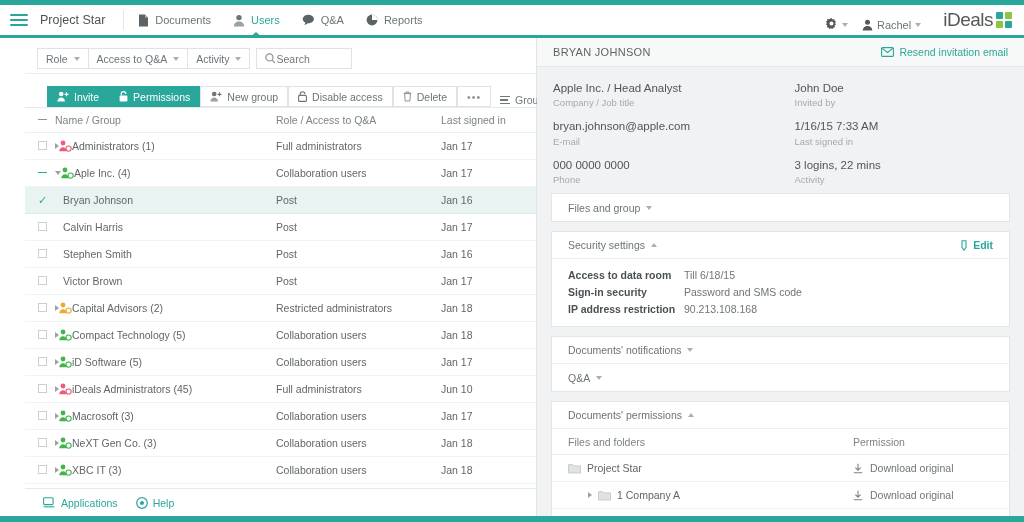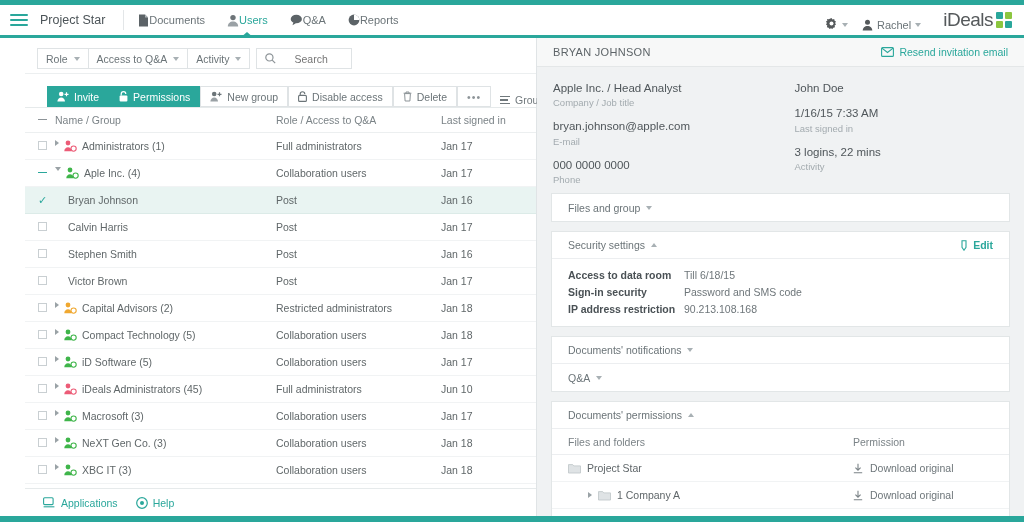--- a/index.html
+++ b/index.html
@@ -21,21 +21,21 @@
     height: 33px; flex: none; background: #ffffff;
     display: flex; align-items: center;
     position: relative;
     border-bottom: 3px solid #2aa79b;
   }
   .burger { width: 18px; margin-left: 10px; display: flex; flex-direction: column; gap: 3px; cursor: pointer; }
   .burger span { display: block; height: 2px; background: #2aa79b; border-radius: 1px; }
   .proj-title { margin-left: 12px; font-size: 12.5px; color: #4c5458; white-space: nowrap; }
   .hdr-divider { width: 1px; height: 20px; background: #e3e6e8; margin: 0 10px 0 18px; }
   .nav { display: flex; align-items: center; gap: 22px; margin-left: 4px; height: 100%; }
-  .nav-item { display: flex; align-items: center; height: 100%; cursor: pointer; position: relative; font-size: 11px; color: #6b7478; }
+  .nav-item { display: flex; align-items: center; gap: 6px; height: 100%; cursor: pointer; position: relative; font-size: 11px; color: #6b7478; }
   .nav-item.active { color: #2aa79b; }
   .nav-item .tri {
     position: absolute; left: 50%; transform: translateX(-50%);
     bottom: -3px;
     width: 0; height: 0;
     border-left: 7px solid transparent; border-right: 7px solid transparent;
     border-bottom: 6px solid #2aa79b;
   }
   .ico { display: inline-flex; align-items: center; justify-content: center; }
   .hdr-right { margin-left: auto; display: flex; align-items: flex-end; gap: 14px; padding-right: 12px; }
@@ -51,21 +51,21 @@
   .right { flex: 1; background: #f0f2f3; display: flex; flex-direction: column; min-height: 0; }
 
   
   .filterbar { height: 30px; flex: none; display: flex; align-items: center; padding: 0 12px; gap: 0; border-bottom: 1px solid #eceff0; margin-top: 6px;}
   .filt {
     height: 21px; display: flex; align-items: center; gap: 6px;
     padding: 0 8px; border: 1px solid #dfe3e5; background: #fff;
     font-size: 10.5px; color: #6b7478; cursor: pointer; white-space: nowrap;
     margin-right: -1px;
   }
-  .searchbox { height: 21px; display: flex; align-items: center; gap: 18px; padding: 0 8px; border: 1px solid #dfe3e5; background: #fff; width: 96px; margin-left: 7px; }
+  .searchbox { height: 21px; display: flex; align-items: center; gap: 0; padding: 0 8px; border: 1px solid #dfe3e5; background: #fff; width: 96px; margin-left: 7px; }
   .searchbox input { border: none; outline: none; font-size: 10.5px; color: #9aa2a6; width: 100%; font-family: inherit; background: transparent; }
 
   
   .actionbar { height: 34px; flex: none; display: flex; align-items: flex-end; padding: 0 22px; border-bottom: 1px solid #e6eaeb; }
   .btn { height: 21px; display: flex; align-items: center; gap: 5px; padding: 0 9px; font-size: 10.5px; border: 1px solid #dfe3e5; background: #fff; color: #6b7478; cursor: pointer; white-space: nowrap; }
   .btn.primary { background: #2aa79b; border-color: #2aa79b; color: #fff; }
   .btn.dots { padding: 0 9px; letter-spacing: 1px; color: #8d9498; }
   .viewtoggle { margin-left: auto; display: flex; align-items: center; gap: 0; }
   .vt { display: flex; align-items: center; gap: 5px; font-size: 10.5px; padding: 0 9px; cursor: pointer; color: #70787c; white-space: nowrap; }
   .vt.sel { color: #2aa79b; }
@@ -80,21 +80,21 @@
   table.users th {
     font-weight: normal; text-align: left; font-size: 10.5px; color: #7b8387;
     height: 24px; padding: 0; border-bottom: 1px solid #eceff0; background: #fff;
   }
   table.users td { height: 27px; padding: 0; font-size: 10.5px; color: #606769; border-bottom: 1px solid #f1f3f4; }
   .c-chk { width: 30px; padding-left: 13px !important; }
   .c-name { }
   .c-role { width: 165px; }
   .c-date { width: 95px; }
   tr.sel td { background: #e9f4f2; border-bottom-color: #dcebe8; }
-  .namecell { display: flex; gap: 5px; }
+  .namecell { display: flex; align-items: center; }
   .chk { width: 9px; height: 9px; border: 1px solid #c9cfd2; background: #fff; display: inline-block; }
   .chk.minus { border: none; background: none; position: relative; }
   .chk.minus::after { content:""; position:absolute; left:0; top:4px; width:9px; height:1.5px; background:#8d9498; }
   .chk.minus.teal::after { background:#2aa79b; }
   .tick { color: #2aa79b; font-size: 11px; line-height: 1; }
   .arrow-r { width: 0; height: 0; border-top: 3.5px solid transparent; border-bottom: 3.5px solid transparent; border-left: 4px solid #9aa2a6; }
   .arrow-d { width: 0; height: 0; border-left: 3.5px solid transparent; border-right: 3.5px solid transparent; border-top: 4px solid #9aa2a6; }
   .spacer8 { display:inline-block; width: 8px; }
   .grp-ico { width: 13px; height: 12px; position: relative; flex: none; }
 
@@ -578,20 +578,21 @@
               <div class="ilab">E-mail</div>
             </div>
             <div>
               <div class="ival">000 0000 0000</div>
               <div class="ilab">Phone</div>
             </div>
           </div>
           <div class="infocol second">
             <div>
               <div class="ival">John Doe</div>
+              <div class="ilab">Invited by</div>
             </div>
             <div>
               <div class="ival">1/16/15 7:33 AM</div>
               <div class="ilab">Last signed in</div>
             </div>
             <div>
               <div class="ival">3 logins, 22 mins</div>
               <div class="ilab">Activity</div>
             </div>
           </div>

